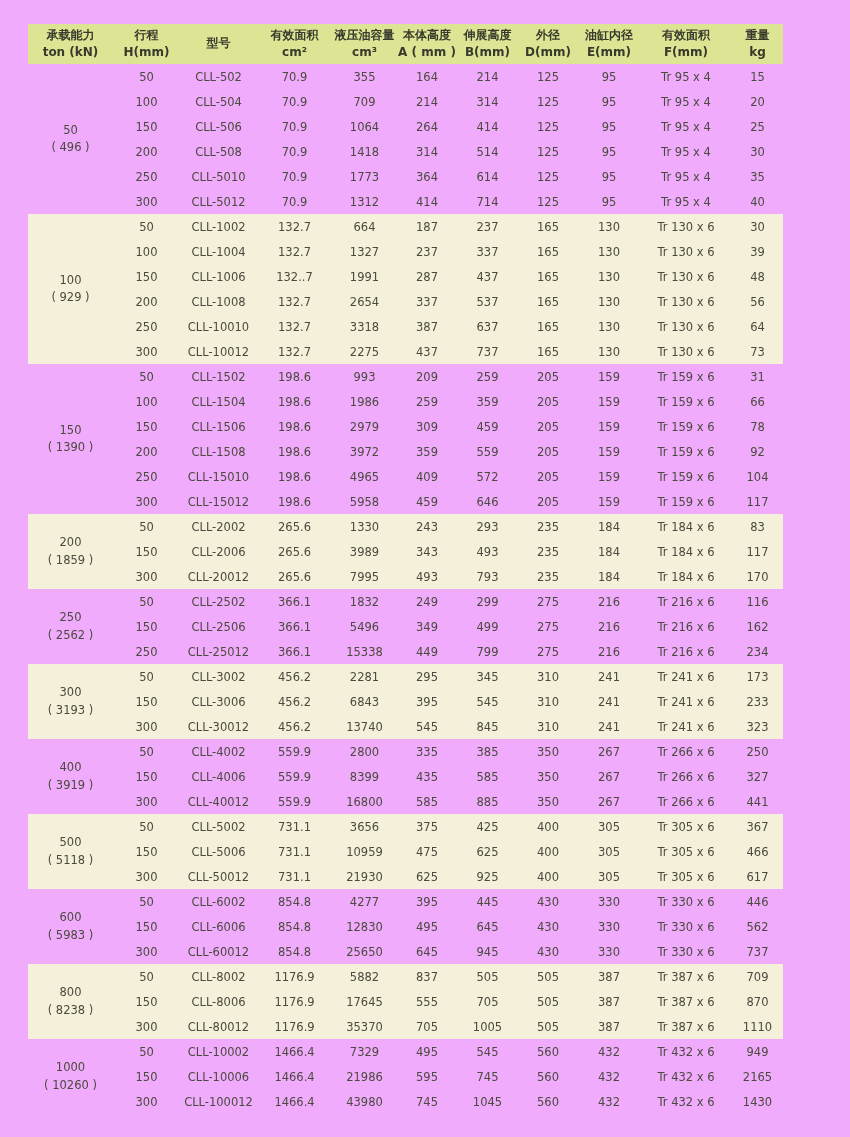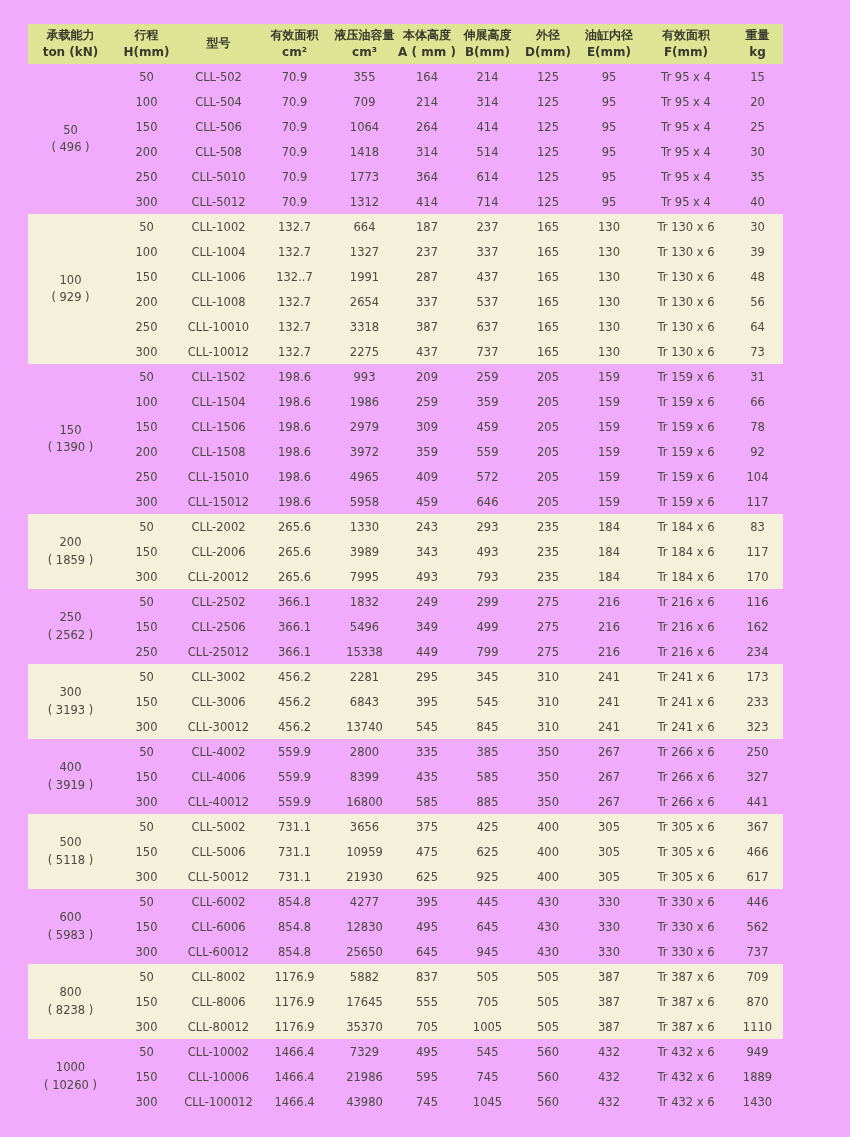--- a/index.html
+++ b/index.html
@@ -639,21 +639,21 @@
         <tr>
           <td>150</td>
           <td>CLL-10006</td>
           <td>1466.4</td>
           <td>21986</td>
           <td>595</td>
           <td>745</td>
           <td>560</td>
           <td>432</td>
           <td>Tr 432 x 6</td>
-          <td>1889</td>
+          <td>2165</td>
         </tr>
         <tr>
           <td>300</td>
           <td>CLL-100012</td>
           <td>1466.4</td>
           <td>43980</td>
           <td>745</td>
           <td>1045</td>
           <td>560</td>
           <td>432</td>

